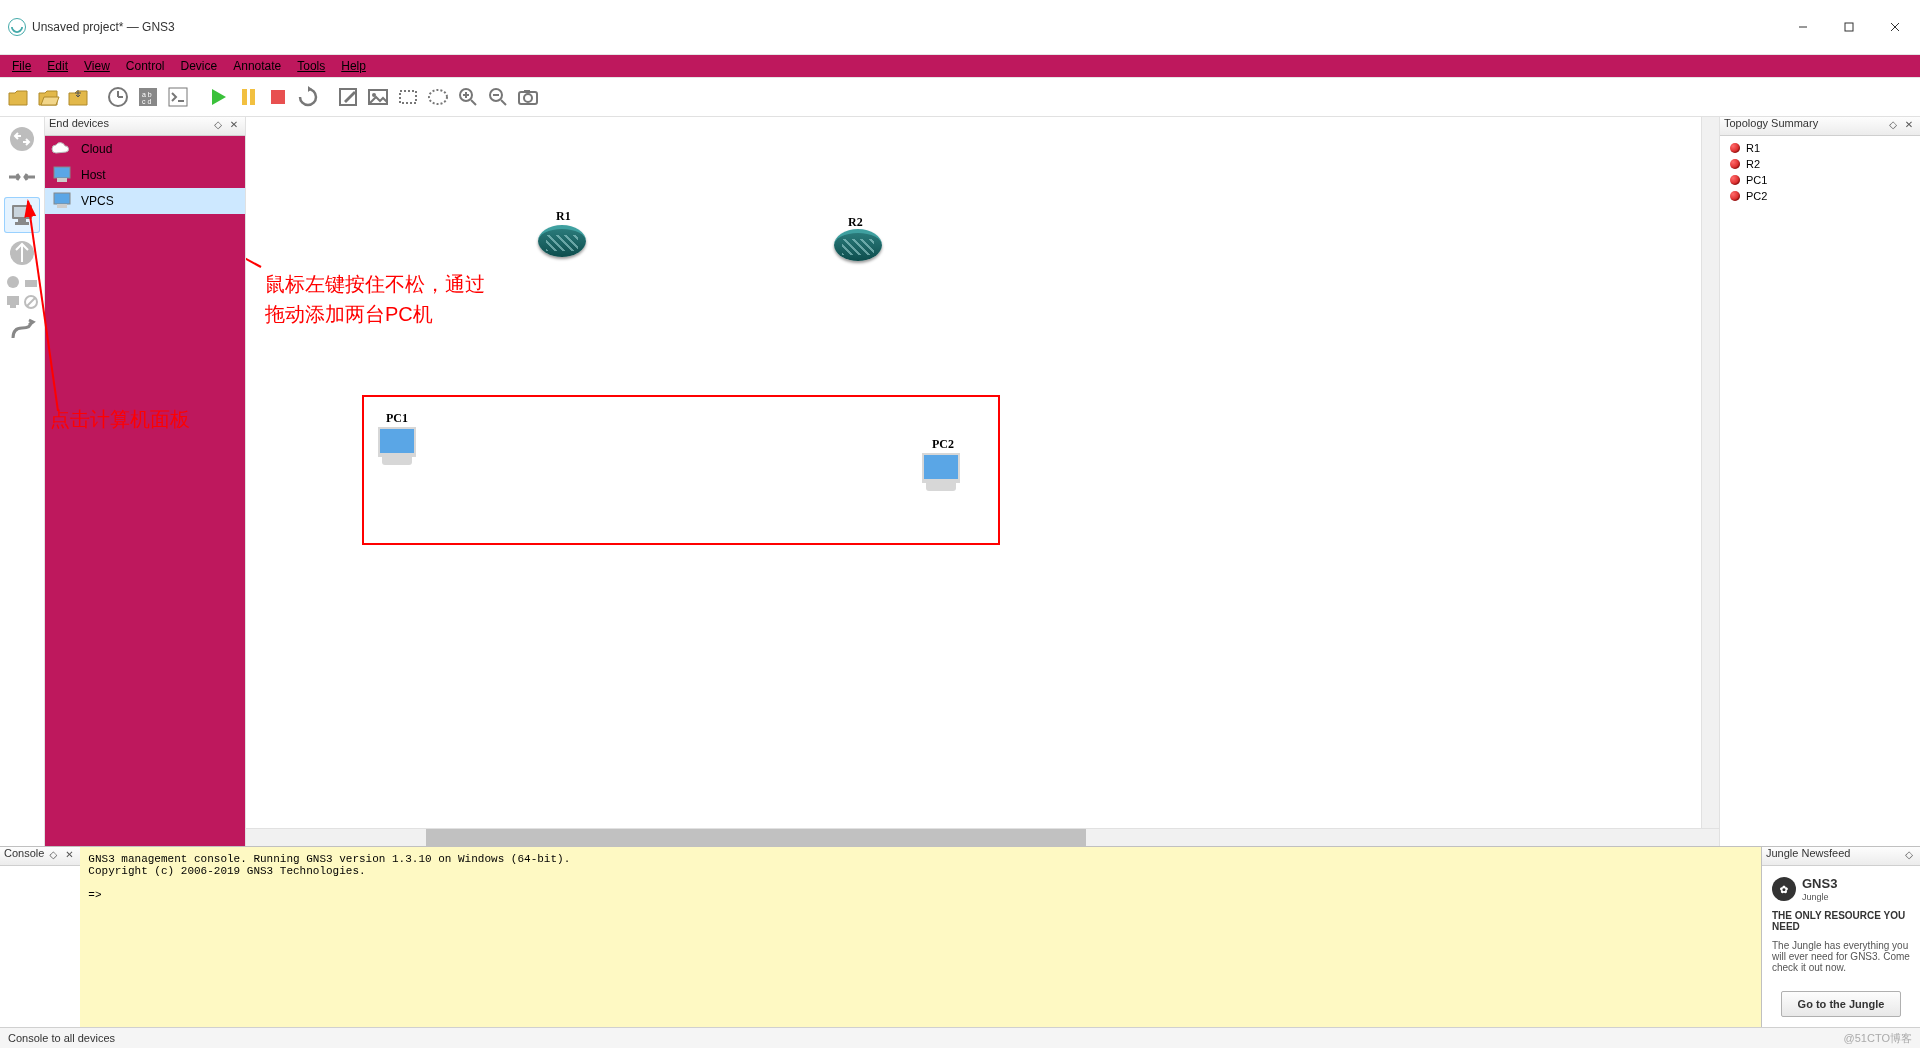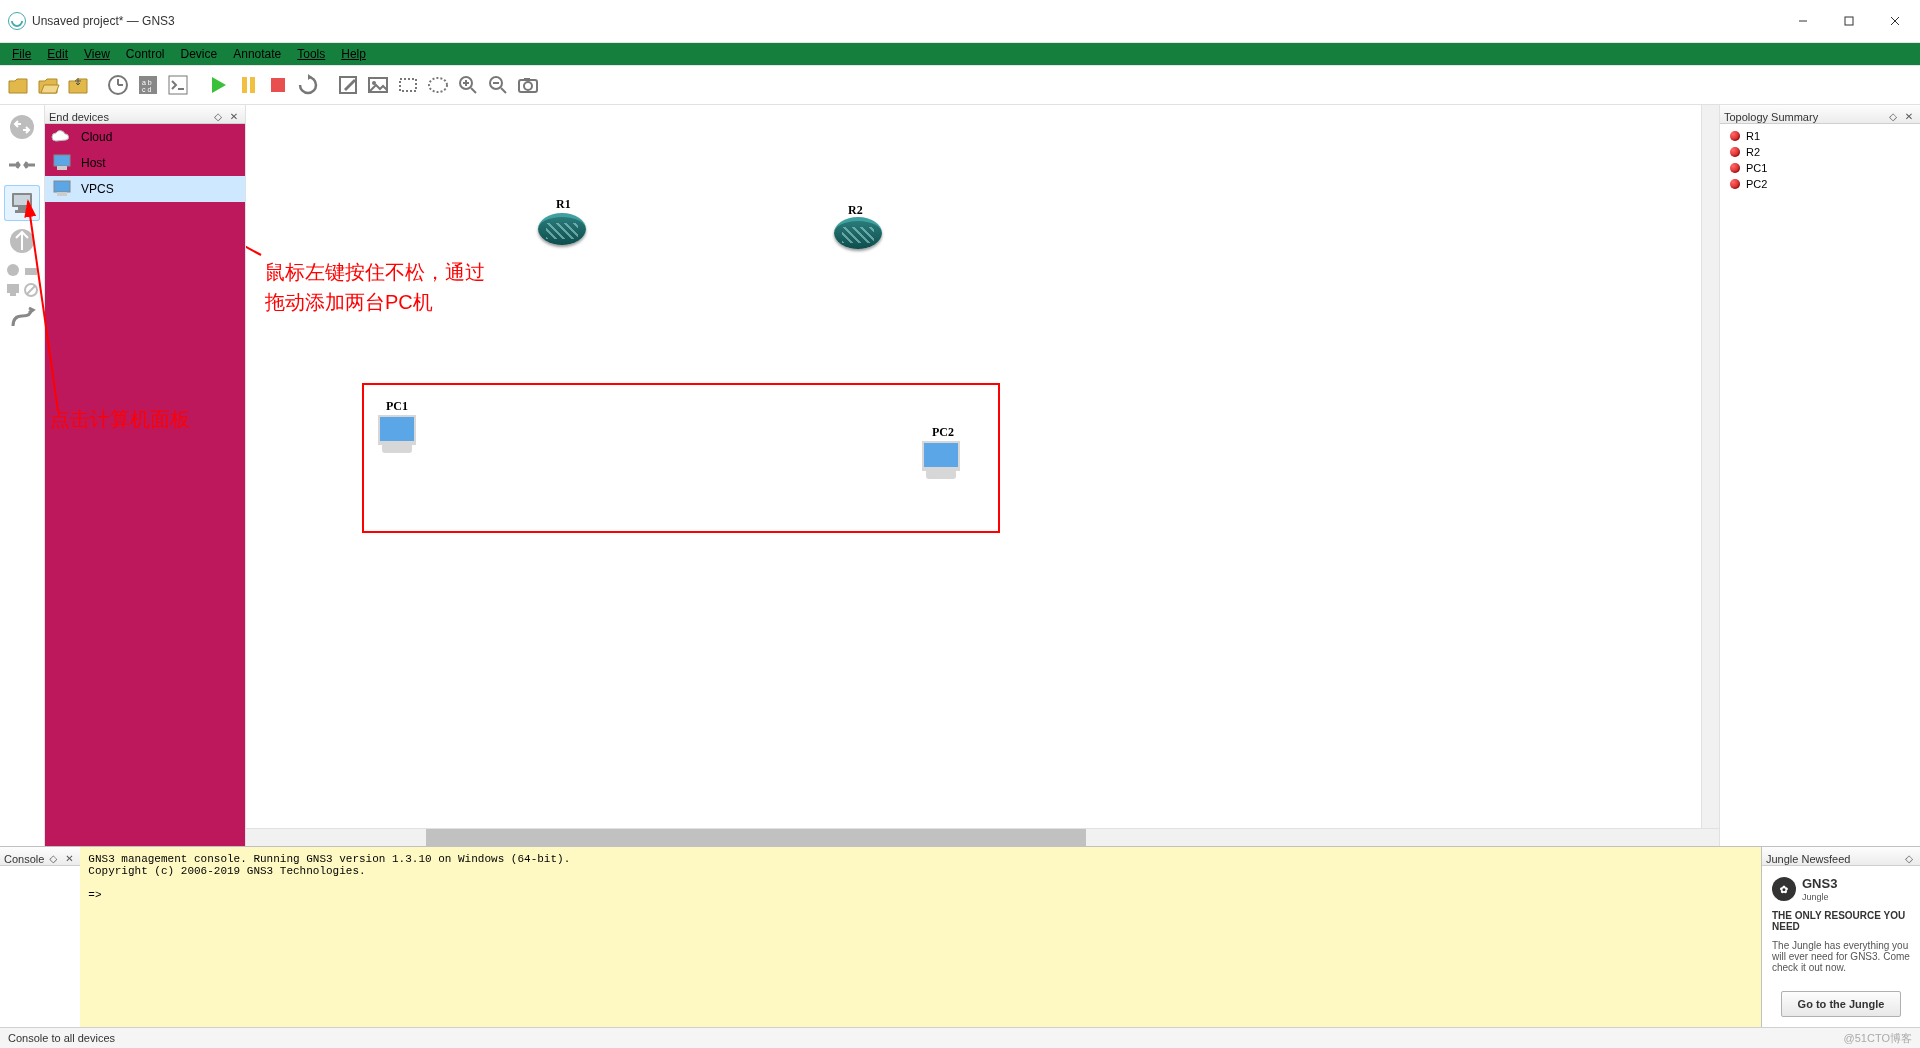--- a/index.html
+++ b/index.html
@@ -1,41 +1,41 @@
 <!DOCTYPE html>
 <html><head>
 <meta charset="utf-8">
 <style>
   html,body{margin:0;padding:0;font-family:"Segoe UI",Tahoma,sans-serif;font-size:12px;color:#000;background:#f0f0f0;user-select:none;overflow:hidden}
   .window{display:flex;flex-direction:column;width:1920px;height:1048px;background:#fff}
   
-  .title-bar{display:flex;align-items:center;height:30px;background:#fff;border-bottom:1px solid #e5e5e5;padding:6px 2px}
+  .title-bar{display:flex;align-items:center;height:30px;background:#fff;border-bottom:1px solid #e5e5e5;padding:12px 2px}
   .title-bar .logo{width:16px;height:16px;margin:0 6px;border-radius:50%;background:#fff;border:1px solid #4aa;position:relative}
   .title-bar .logo::after{content:"";position:absolute;inset:2px;border-radius:50%;border:2px solid #4aa;border-top-color:transparent;border-left-color:transparent;transform:rotate(45deg)}
   .title-bar .title{flex:1;font-size:12px;color:#333}
   .win-ctrl{display:flex}
   .win-btn{width:46px;height:30px;display:flex;align-items:center;justify-content:center;color:#333}
   
-  .menu-bar{display:flex;align-items:center;height:22px;background:#15803d;padding:0 4px;border-bottom:1px solid #e5e5e5}
+  .menu-bar{display:flex;align-items:center;height:22px;background:#be185d;padding:0 4px;border-bottom:1px solid #e5e5e5}
   .menu-item{padding:2px 8px;font-size:12px}
   .menu-item .ul{text-decoration:underline}
   
   .toolbar{display:flex;align-items:center;height:38px;background:#fff;padding:0 4px;gap:2px;border-bottom:1px solid #e1e1e1}
   .tb-btn{width:28px;height:28px;display:flex;align-items:center;justify-content:center;border-radius:2px}
   .tb-sep{width:8px}
   
   .main{flex:1;display:flex;min-height:0}
   .left-toolbox{width:44px;background:#fff;border-right:1px solid #e1e1e1;display:flex;flex-direction:column;align-items:center;padding-top:4px;gap:2px}
   .lt-btn{width:36px;height:36px;display:flex;align-items:center;justify-content:center;border-radius:3px}
   .lt-btn.active{background:#e5f3ff;box-shadow:inset 0 0 0 1px #99d1ff}
   .lt-small{width:18px;height:18px;display:flex;align-items:center;justify-content:center}
   .lt-row{display:flex;gap:0}
   
   .device-panel{width:200px;display:flex;flex-direction:column;border-right:1px solid #e1e1e1;background:#f5f5f5}
-  .panel-header{display:flex;align-items:flex-end;height:18px;background:linear-gradient(#fdfdfd,#ececec);border-bottom:1px solid #cfcfcf;padding:0 4px;font-size:11px;color:#333}
+  .panel-header{display:flex;align-items:flex-start;height:18px;background:linear-gradient(#fdfdfd,#ececec);border-bottom:1px solid #cfcfcf;padding:0 4px;font-size:11px;color:#333}
   .panel-header .spacer{flex:1}
   .panel-header .pin,.panel-header .x{width:14px;height:14px;display:flex;align-items:center;justify-content:center;font-size:10px;color:#555;margin-left:2px}
   .device-list{flex:1;background:#be185d;overflow:auto}
   .dev-item{display:flex;align-items:center;height:26px;padding:0 6px;gap:8px}
   .dev-item.sel{background:#cde8ff}
   
   .canvas-wrap{flex:1;display:flex;flex-direction:column;min-width:0}
   .canvas{flex:1;position:relative;background:#fff;overflow:hidden}
   .canvas-scroll-v{width:17px;background:#f1f1f1;border-left:1px solid #e1e1e1}
   .canvas-scroll-h{height:17px;background:#f1f1f1;border-top:1px solid #e1e1e1;display:flex}

